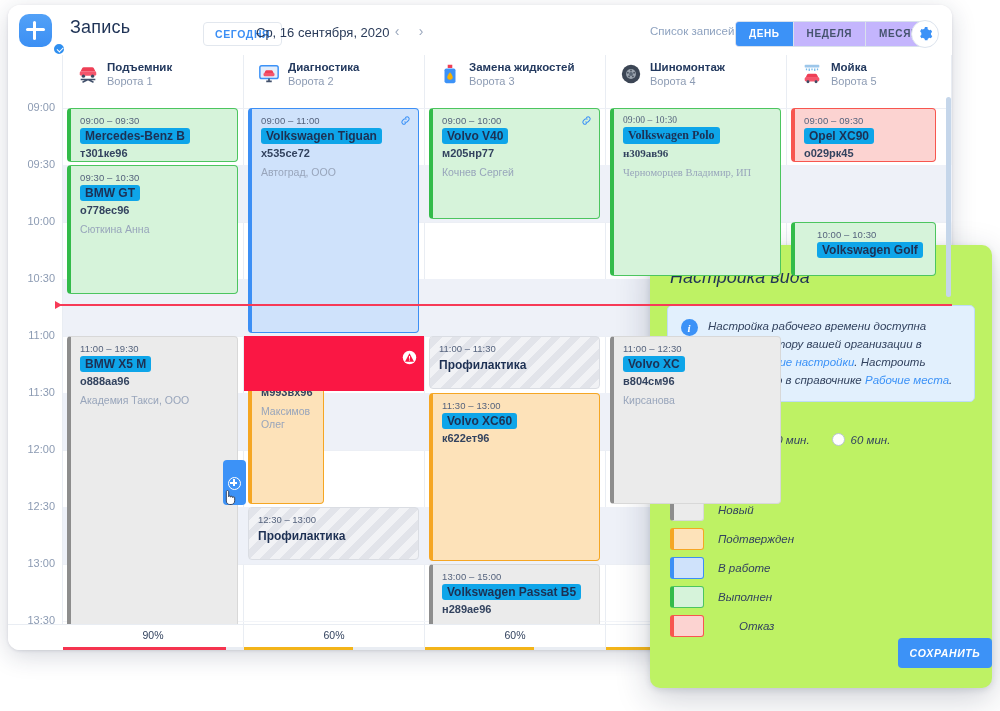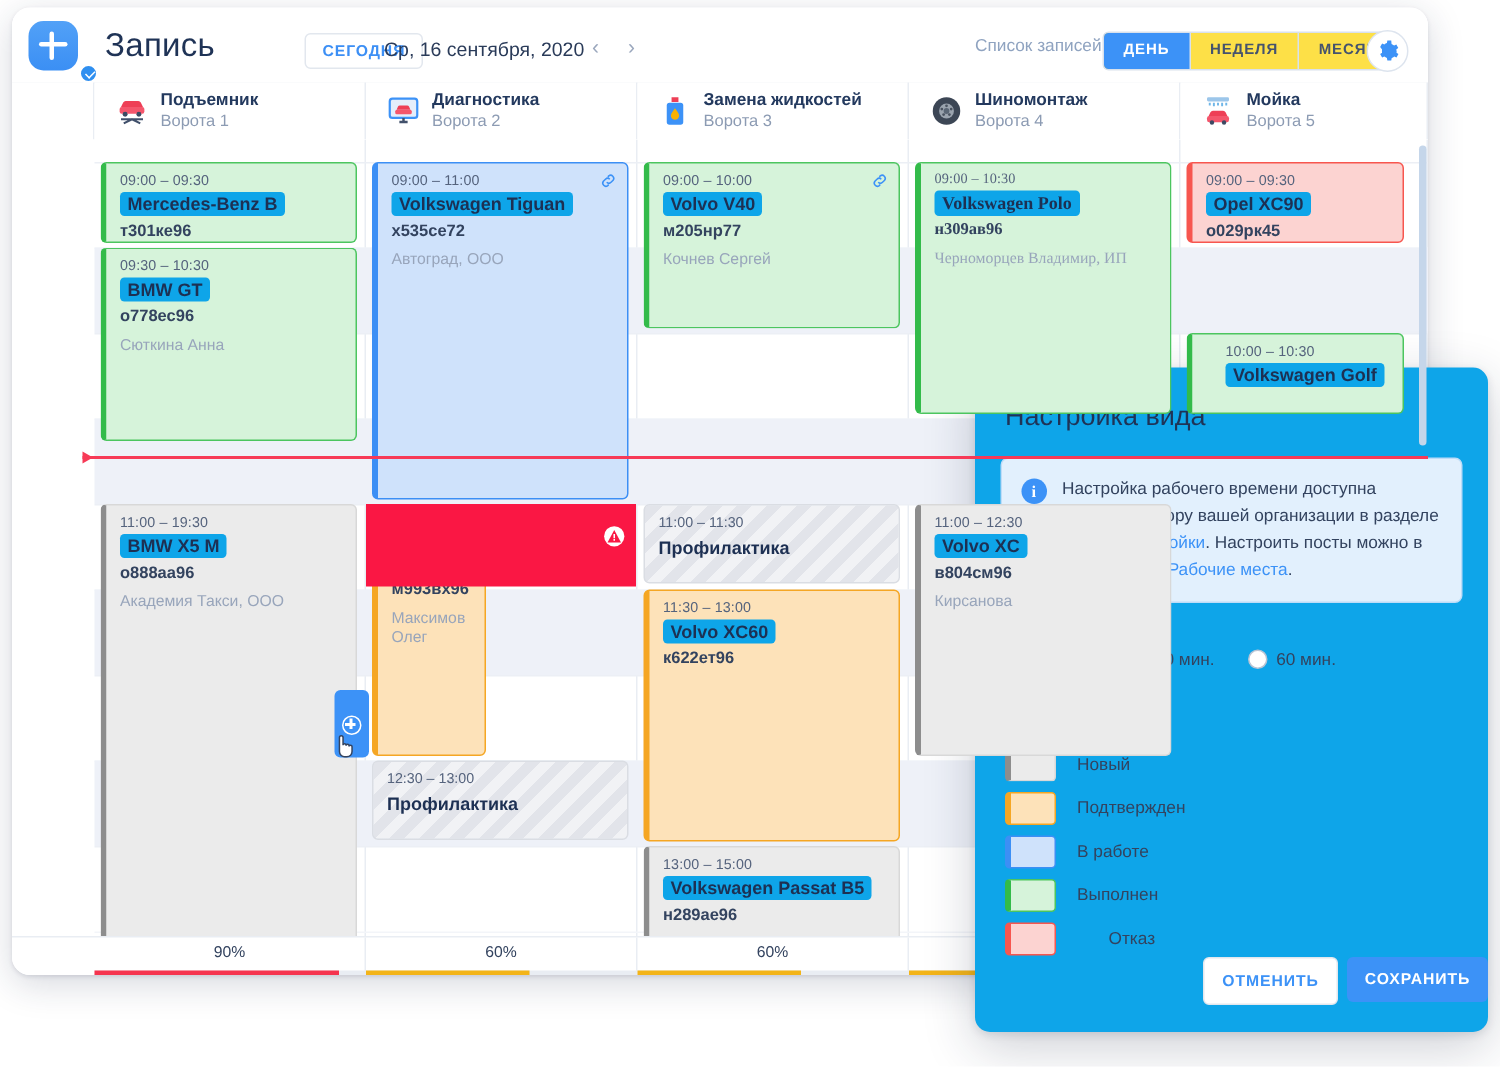--- a/index.html
+++ b/index.html
@@ -15,31 +15,31 @@
   .topbar{position:absolute;left:0;top:0;width:944px;height:50px;background:#fff;
     border-bottom:1px solid #e9edf3;}
   .logo{position:absolute;left:11px;top:9px;width:33px;height:33px;border-radius:10px;
     background:#3d94f6;background:linear-gradient(180deg,#52a1f7,#3b8ff4);}
   .logo:before{content:"";position:absolute;left:14px;top:7px;width:3px;height:19px;background:#fff;border-radius:2px;}
   .logo:after{content:"";position:absolute;left:7px;top:14px;width:19px;height:3px;background:#fff;border-radius:2px;}
   .logo-badge{position:absolute;left:33px;top:28px;width:14px;height:14px;border-radius:50%;
     background:#2f8ff0;border:2px solid #fff;box-sizing:border-box;}
   .logo-badge:after{content:"";position:absolute;left:3px;top:3.2px;width:5px;height:2.6px;
     border-left:1.6px solid #fff;border-bottom:1.6px solid #fff;transform:rotate(-45deg);}
-  .app-title{position:absolute;left:62px;top:12px;font-size:22px;color:#1f3356;letter-spacing:.2px;}
+  .app-title{position:absolute;left:62px;top:12px;font-size:18px;color:#1f3356;letter-spacing:.2px;}
   .btn-today{position:absolute;left:163px;top:17px;height:22px;padding:0 11px;line-height:22px;
     border:1px solid #e2e7ee;border-radius:4px;background:#fff;color:#3c8ff5;font-size:10.5px;
     font-weight:bold;letter-spacing:.6px;margin-left:32px;}
   .date-label{position:absolute;left:248px;top:20px;font-size:13px;color:#2a3b59;}
   .nav-prev,.nav-next{position:absolute;top:19px;width:16px;height:16px;color:#9aa7bd;font-size:14px;
     text-align:center;line-height:15px;}
   .nav-prev{left:381px;} .nav-next{left:405px;}
   .link-list{position:absolute;left:642px;top:20px;font-size:11.5px;color:#8fa3c0;}
   .seg{position:absolute;left:727px;top:16px;height:24px;border:1px solid #d9e1ec;border-radius:4px;
-    display:flex;overflow:hidden;background:#fde047;}
+    display:flex;overflow:hidden;background:#c4b5fd;}
   .seg div{padding:0 13px;line-height:24px;font-size:10px;font-weight:bold;letter-spacing:.6px;
     color:#45536e;border-right:1px solid #d9e1ec;}
   .seg div:last-child{border-right:0;}
   .seg div.on{background:#3c92f7;color:#fff;}
   .gear{position:absolute;left:903px;top:15px;width:26px;height:26px;border-radius:50%;
     border:1px solid #dde4ee;background:#fff;}
   .gear svg{position:absolute;left:5px;top:5px;}
 
   
   .colhead{position:absolute;top:50px;height:38px;border-right:1px solid #e9edf3;box-sizing:border-box;
@@ -100,22 +100,22 @@
   .fcell{position:absolute;top:0;height:26px;border-right:1px solid #e9edf3;box-sizing:border-box;
     font-size:10.5px;color:#33435f;text-align:center;line-height:21px;}
   .fbar{position:absolute;bottom:0;height:4px;background:#e9edf3;}
   .fbar i{position:absolute;left:0;top:0;height:4px;display:block;}
 
   
   .vscroll{position:absolute;right:1px;top:92px;width:5px;height:200px;border-radius:3px;
     background:#c5d6ea;z-index:20;}
 
   
-  .panel{position:absolute;left:650px;top:245px;width:342px;height:443px;background:#0ea5e9;
-    border-radius:10px;box-shadow:0 10px 34px rgba(28,38,64,.22),0 2px 6px rgba(28,38,64,.12);}
+  .panel{position:absolute;left:650px;top:245px;width:342px;height:443px;background:#bef264;
+    border-radius:10px;box-shadow:0 10px 34px rgba(28,38,64,.22),0 2px 6px rgba(28,38,64,.12);font-style:italic;}
   .p-title{position:absolute;left:20px;top:22px;font-size:18px;color:#1f3356;}
   .note{position:absolute;left:17px;top:60px;width:308px;box-sizing:border-box;background:#e2f0fd;
     border:1px solid #bedcf8;border-radius:5px;padding:11px 12px 11px 40px;font-size:11.5px;
     color:#33435f;line-height:1.58;}
   .note .i{position:absolute;left:13px;top:13px;width:17px;height:17px;border-radius:50%;background:#3c92f7;}
   .note .i:before{content:"i";position:absolute;left:6.6px;top:1.2px;color:#fff;font-size:11px;
     font-weight:bold;font-family:"Liberation Serif",serif;}
   .note a{color:#3c92f7;text-decoration:none;}
   .lbl{position:absolute;left:20px;font-size:12px;font-weight:bold;color:#24375c;}
   .radios{position:absolute;left:20px;top:188px;display:flex;gap:22px;}
@@ -243,20 +243,34 @@
           <div class="hrow half" style="top: 300px;"></div>
           <div class="hrow" style="top: 357px;"></div>
           <div class="hrow half" style="top: 414px;"></div>
           <div class="hrow" style="top: 471px;"></div>
           <div class="hrow half" style="top: 528px;"></div>
           <div class="shade" style="top: 72px; height: 57px;"></div>
           <div class="shade" style="top: 186px; height: 57px;"></div>
           <div class="shade" style="top: 300px; height: 57px;"></div>
           <div class="shade" style="top: 414px; height: 57px;"></div>
         </div>
+      <div class="gutter">
+        <div id="tlabels">
+            <div class="tlabel" style="top: 8px;">09:00</div>
+            <div class="tlabel" style="top: 65px;">09:30</div>
+            <div class="tlabel" style="top: 122px;">10:00</div>
+            <div class="tlabel" style="top: 179px;">10:30</div>
+            <div class="tlabel" style="top: 236px;">11:00</div>
+            <div class="tlabel" style="top: 293px;">11:30</div>
+            <div class="tlabel" style="top: 350px;">12:00</div>
+            <div class="tlabel" style="top: 407px;">12:30</div>
+            <div class="tlabel" style="top: 464px;">13:00</div>
+            <div class="tlabel" style="top: 521px;">13:30</div>
+          </div>
+      </div>
       <div class="nowline" style="top:211px"></div>
       <div id="events">
           <div class="ev conflict" style="left: 236px; top: 243px; width: 180px; height: 55px;">
             <svg class="warn" viewBox="0 0 20 20">
               <circle cx="10" cy="10" r="9" fill="#fff"></circle>
               <path fill="#fa1744" d="M10 4.4l6 11.2H4z"></path>
               <path fill="#fff" d="M9.3 8.1h1.4v3.6H9.3zM9.3 12.5h1.4v1.4H9.3z"></path>
             </svg>
           </div>
           <div class="ev done" style="left: 59px; top: 15px; width: 171px; height: 54px;">
@@ -417,16 +431,15 @@
         <div class="lgrow" style="top: 341px;">
           <span class="sw done"></span>
           <span class="lgtxt">Выполнен</span>
         </div>
         <div class="lgrow" style="top: 370px; gap: 35px;">
           <span class="sw rej"></span>
           <span class="lgtxt">Отказ</span>
         </div>
       </div>
 
-    <div class="pbtn cancel">ОТМЕНИТЬ</div>
     <div class="pbtn save">СОХРАНИТЬ</div>
   </div>
 </div>
 
 </body></html>

